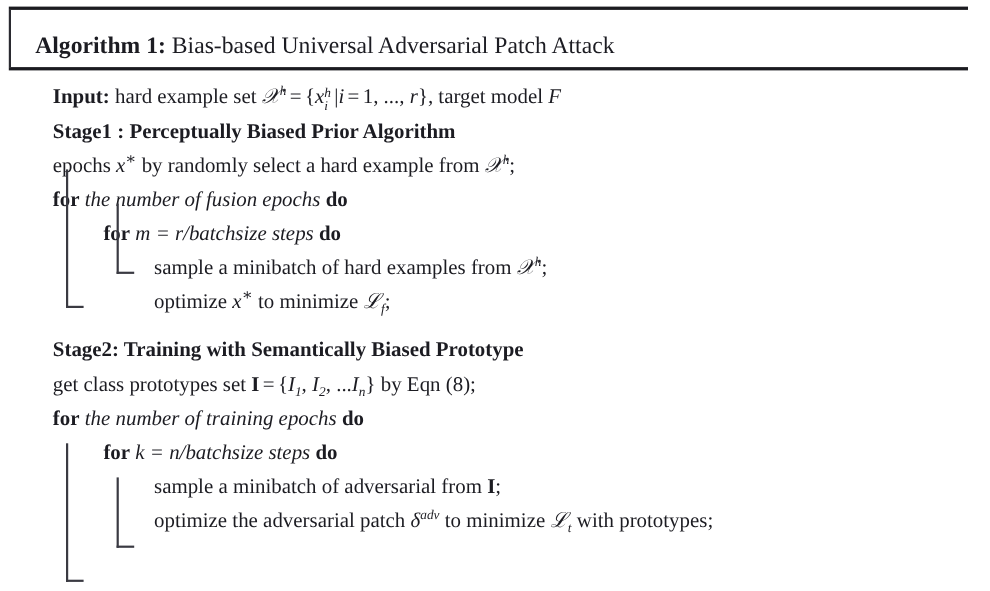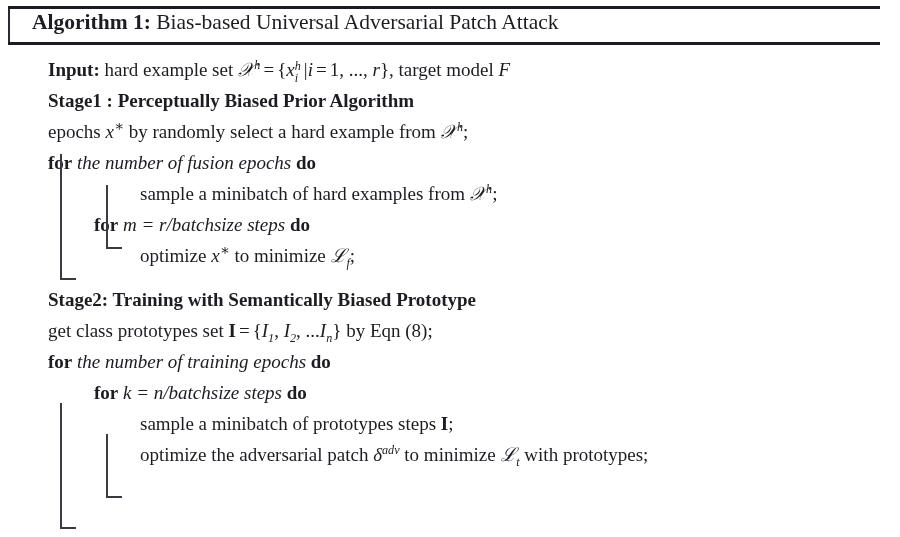--- a/index.html
+++ b/index.html
@@ -32,21 +32,21 @@
     width: 872px;
     background: #1b1b20;
   }
   .rule-top    { height: 3px; margin-top: 6px; }
   .rule-mid    { height: 3px; }
 
   
   .caption-band {
     position: relative;
     border-left: 2px solid #2a2a30;
-    padding: 1px 0 8px 22px;
+    padding: 20px 0 8px 22px;
     box-sizing: border-box;
     width: 872px;
   }
   .caption {
     font-size: 21.5px;
     line-height: 1.12;
     white-space: nowrap;
   }
   .caption .kw {
     font-weight: bold;
@@ -174,29 +174,29 @@
       <span>by randomly select a hard example from</span>
       <span class="math"><span class="cal">𝒳</span><span class="sup">h</span></span><span>;</span>
     </div>
 
     <div class="line">
       <b>for</b>
       <i>the number of fusion epochs</i>
       <b>do</b>
     </div>
 
+    <div class="line ind1">
+      <b>for</b>
+      <i class="math">m = r/batchsize steps</i>
+      <b>do</b>
+    </div>
+
     <div class="line ind2">
       <span>sample a minibatch of hard examples from</span>
       <span class="math"><span class="cal">𝒳</span><span class="sup">h</span></span><span>;</span>
-    </div>
-
-    <div class="line ind1">
-      <b>for</b>
-      <i class="math">m = r/batchsize steps</i>
-      <b>do</b>
     </div>
 
     <div class="line ind2">
       <span>optimize</span>
       <span class="math">x</span><span class="star">∗</span>
       <span>to minimize</span>
       <span class="cal">ℒ</span><span class="sub">f</span><span>;</span>
     </div>
 
     <div class="guide lvl1" style="top:148px; height:124px;"></div>
@@ -221,21 +221,21 @@
       <b>do</b>
     </div>
 
     <div class="line ind1">
       <b>for</b>
       <i class="math">k = n/batchsize steps</i>
       <b>do</b>
     </div>
 
     <div class="line ind2">
-      <span>sample a minibatch of prototypes steps</span>
+      <span>sample a minibatch of adversarial from</span>
       <span class="bb">I</span><span>;</span>
     </div>
 
     <div class="line ind2">
       <span>optimize the adversarial patch</span>
       <span class="math">δ</span><span class="sup">adv</span>
       <span>to minimize</span>
       <span class="cal">ℒ</span><span class="sub">t</span>
       <span>with prototypes;</span>
     </div>

